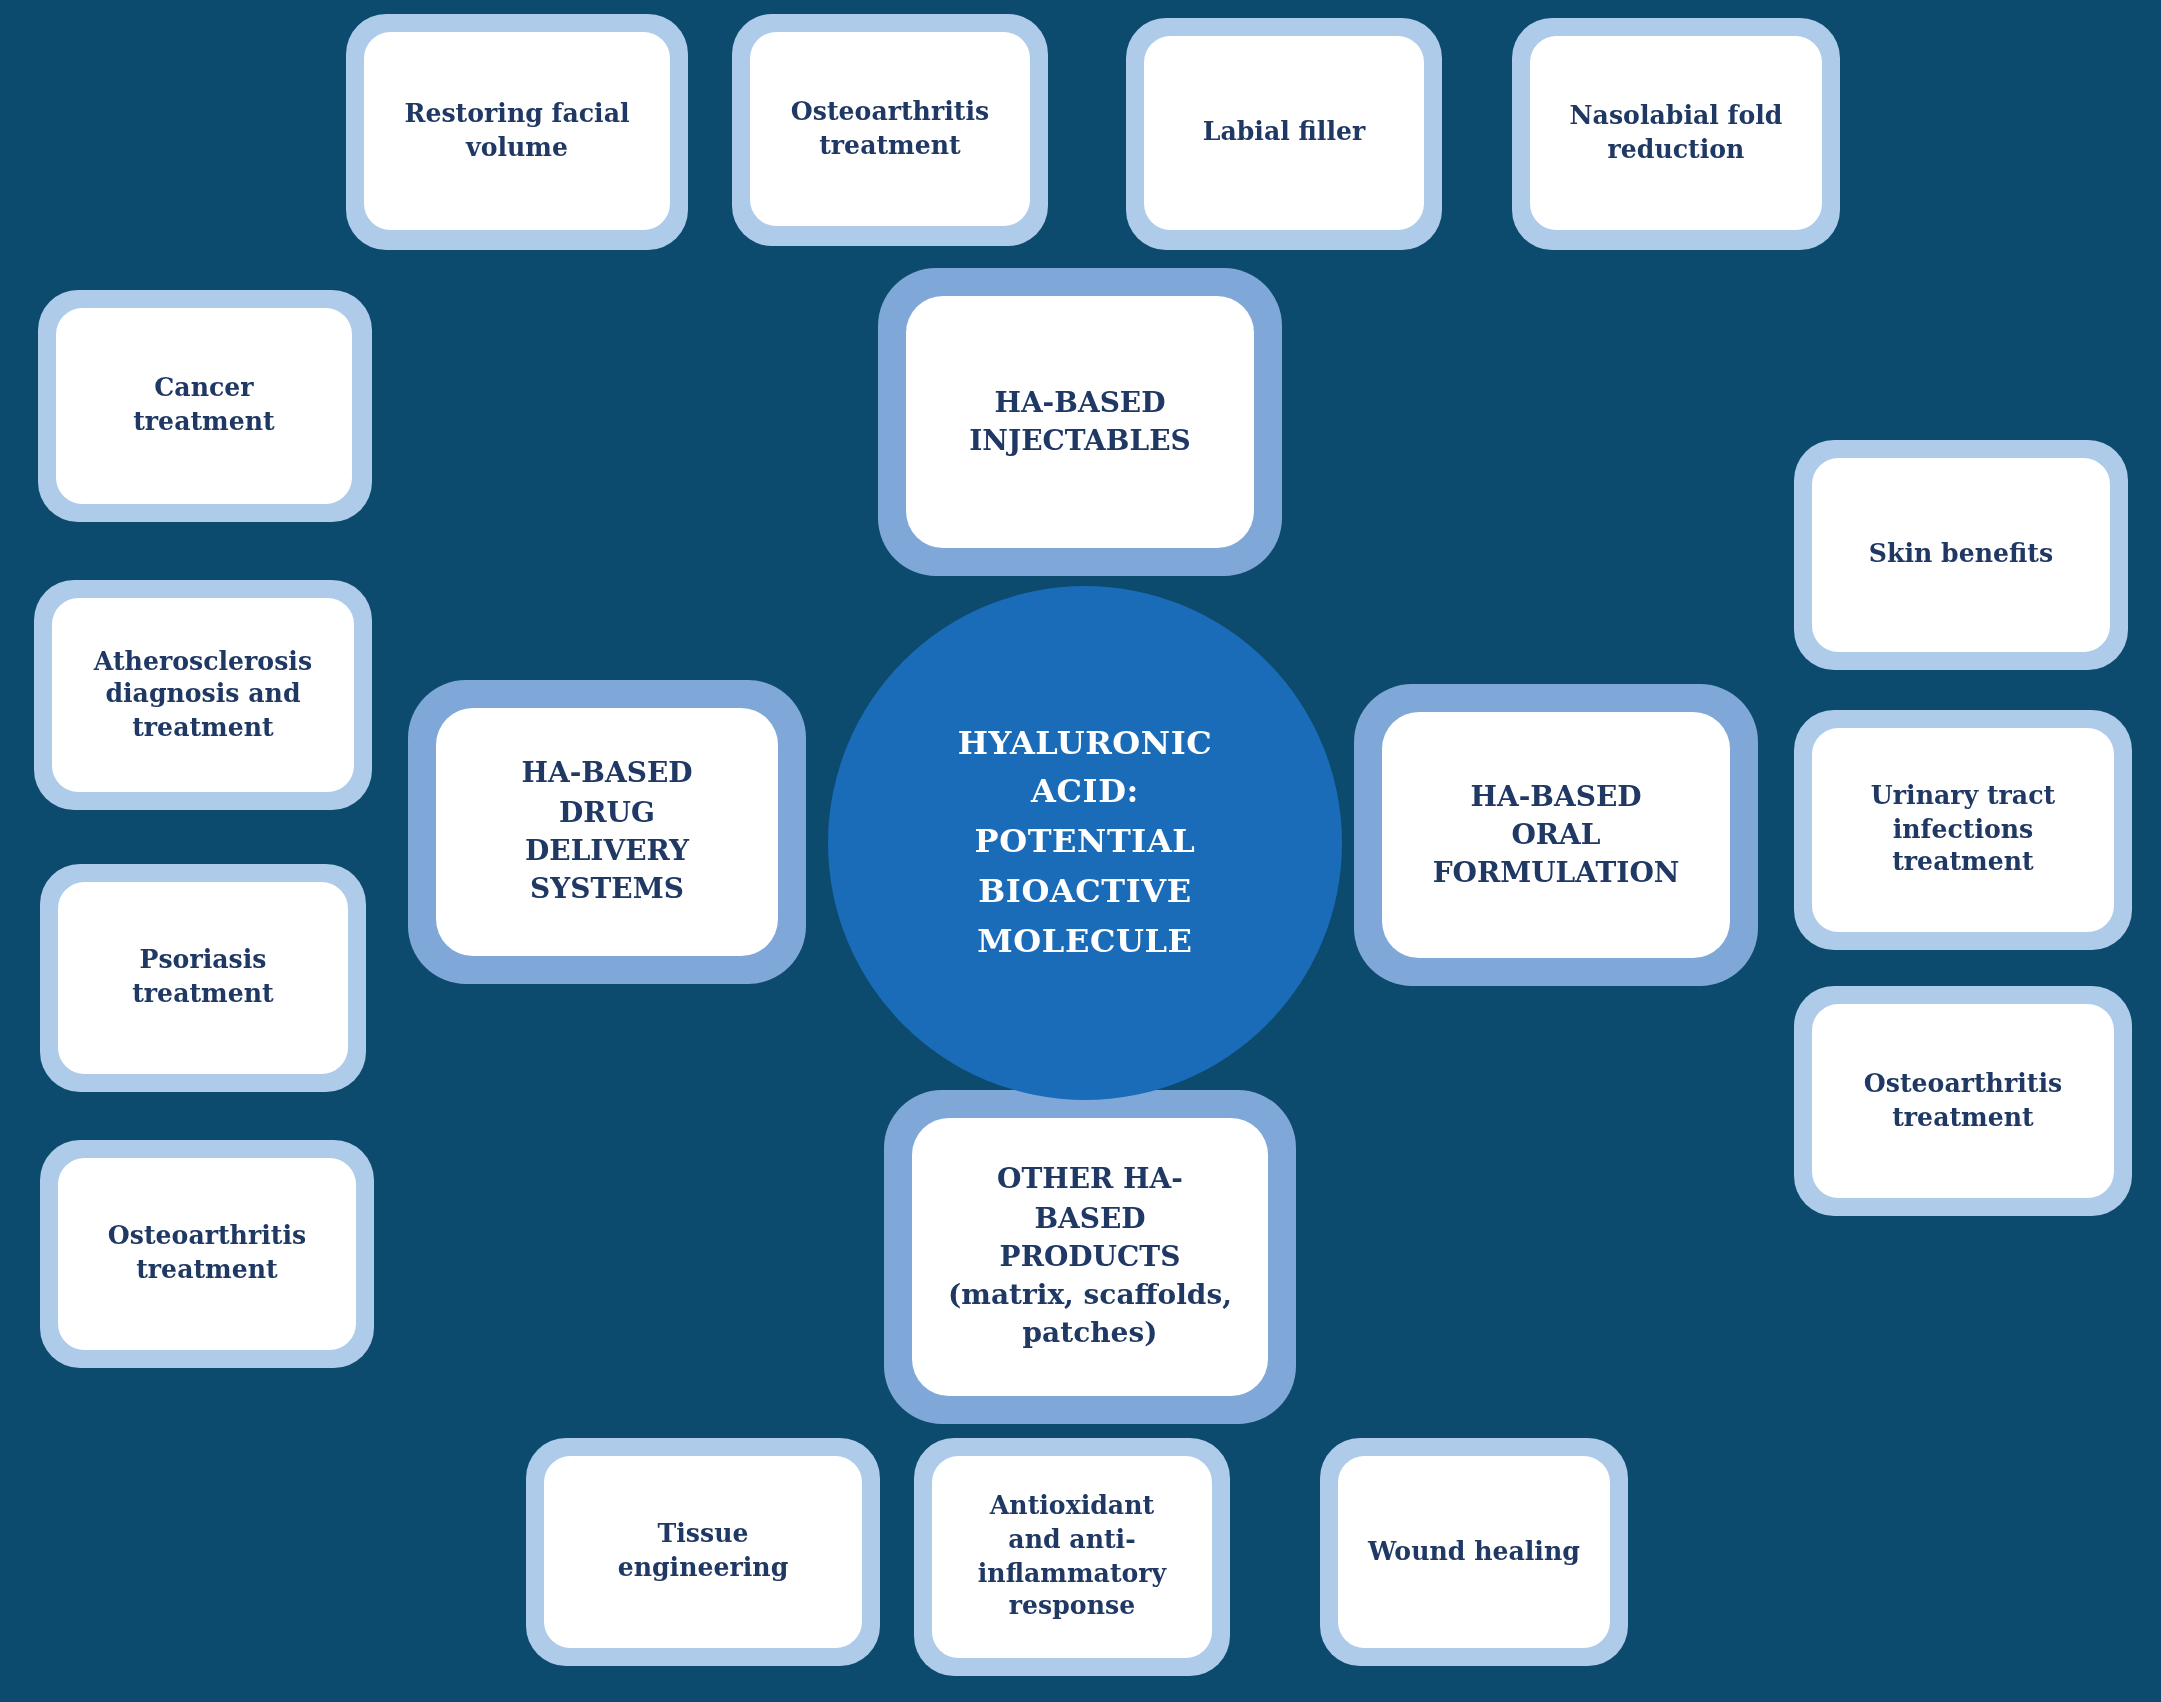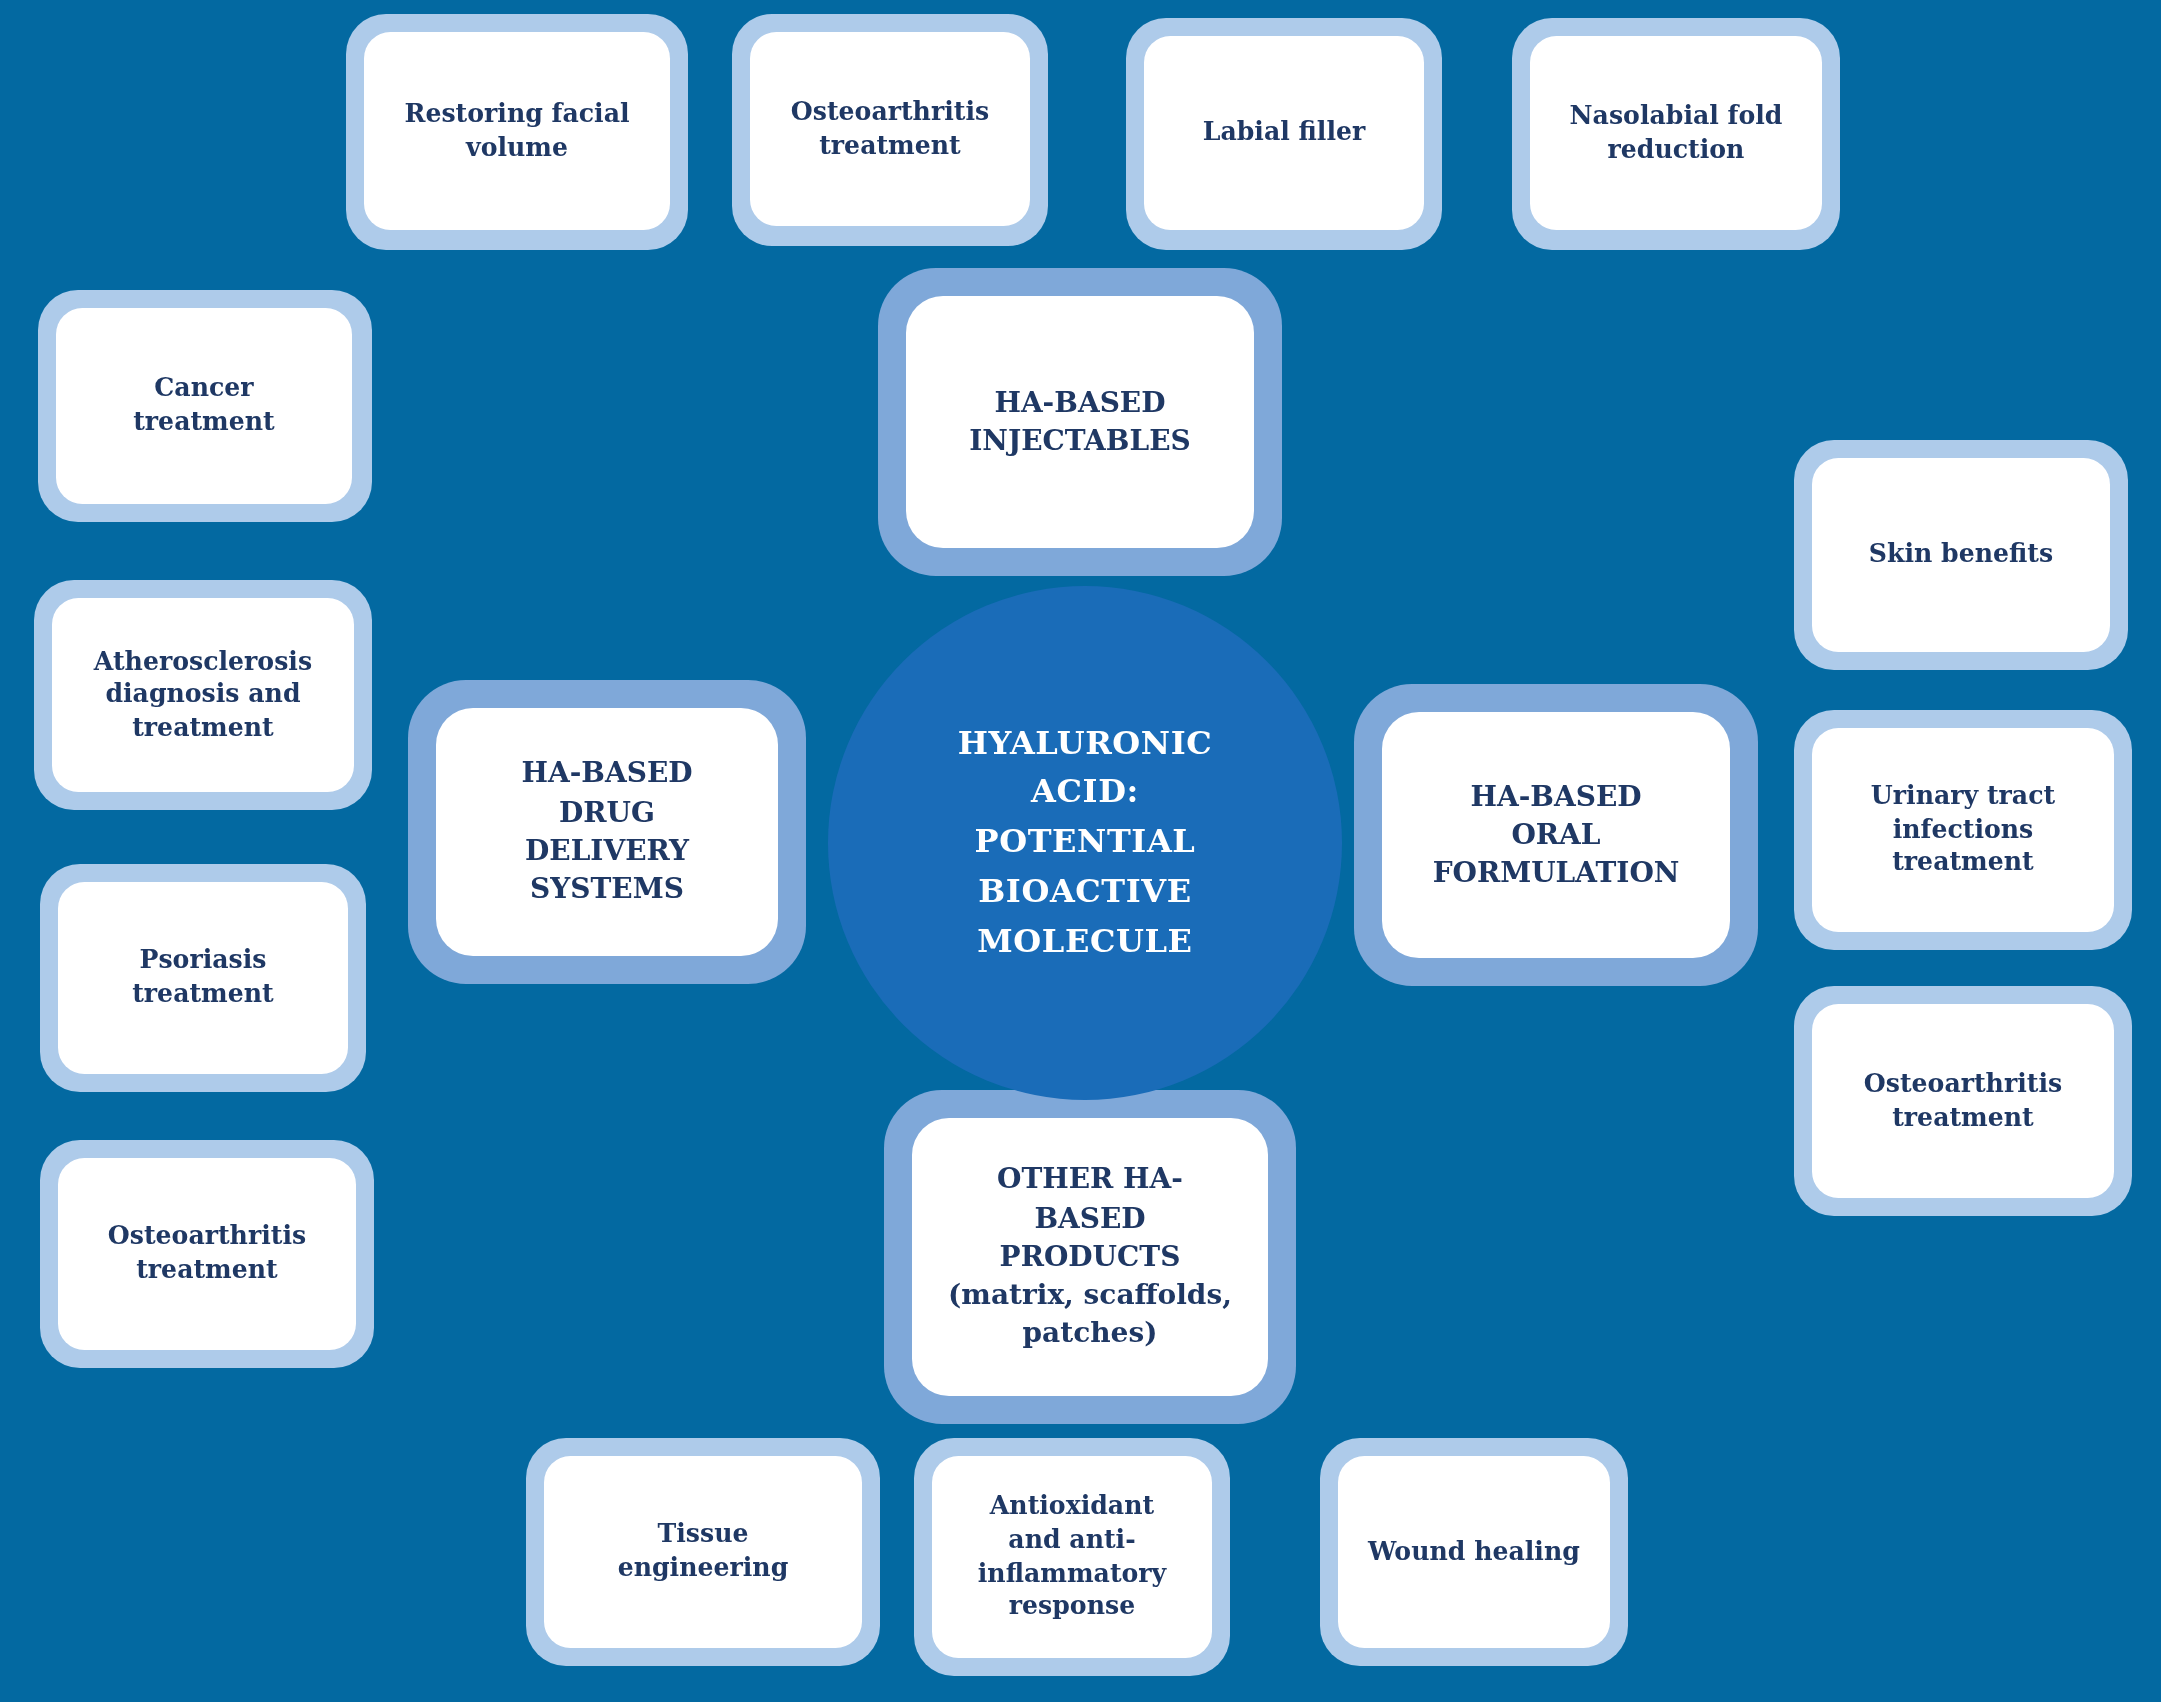--- a/index.html
+++ b/index.html
@@ -4,21 +4,21 @@
 <style>
   html, body {
     margin: 0;
     padding: 0;
     background: #ffffff;
   }
   .stage {
     position: relative;
     width: 2161px;
     height: 1702px;
-    background: #0369a1;
+    background: #0c4a6e;
     overflow: hidden;
   }
   .canvas {
     position: absolute;
     left: 0; top: 0;
     width: 1081px;
     height: 851px;
     transform: scale(2);
     transform-origin: 0 0;
     font-family: "DejaVu Serif", "Liberation Serif", serif;

